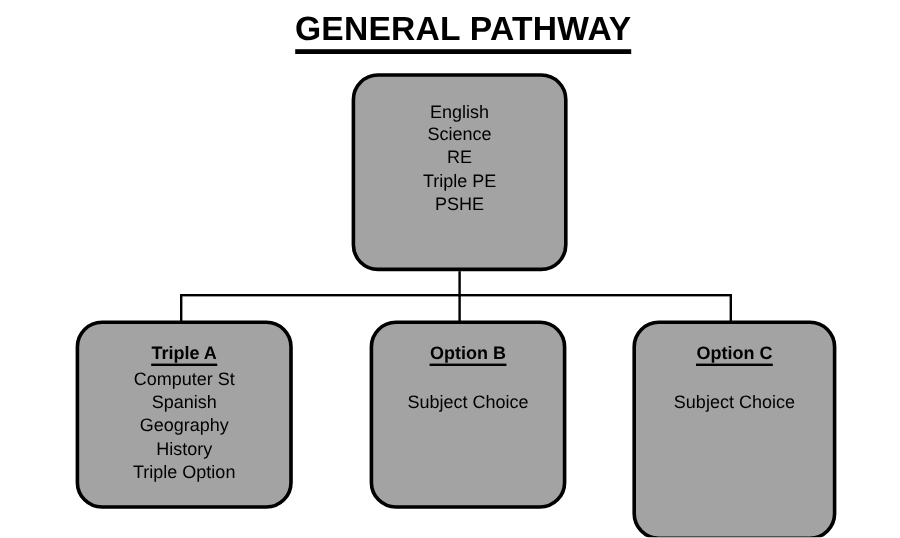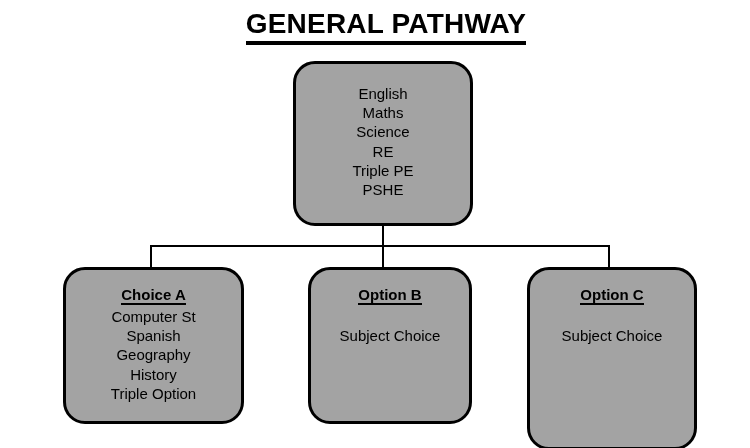--- a/index.html
+++ b/index.html
@@ -105,32 +105,31 @@
 
   <div class="connector conn-v" style="left:150px; top:245px; height:23px;"></div>
 
   <div class="connector conn-v" style="left:382px; top:245px; height:23px;"></div>
 
   <div class="connector conn-v" style="left:608px; top:245px; height:23px;"></div>
 
   <div class="node-box" id="box-core">
     <div class="node-content" id="core-content">
       <span class="node-line">English</span>
-      <span class="node-line">Maths</span>
       <span class="node-line">Science</span>
       <span class="node-line">RE</span>
       <span class="node-line">Triple PE</span>
       <span class="node-line">PSHE</span>
     </div>
   </div>
 
   <div class="node-box" id="box-option-a">
     <div class="node-content" id="option-a-content">
       <span class="node-line">
-        <span class="node-heading">Choice A</span>
+        <span class="node-heading">Triple A</span>
       </span>
       <span class="node-line">Computer St</span>
       <span class="node-line">Spanish</span>
       <span class="node-line">Geography</span>
       <span class="node-line">History</span>
       <span class="node-line">Triple Option</span>
     </div>
   </div>
 
   <div class="node-box" id="box-option-b">

